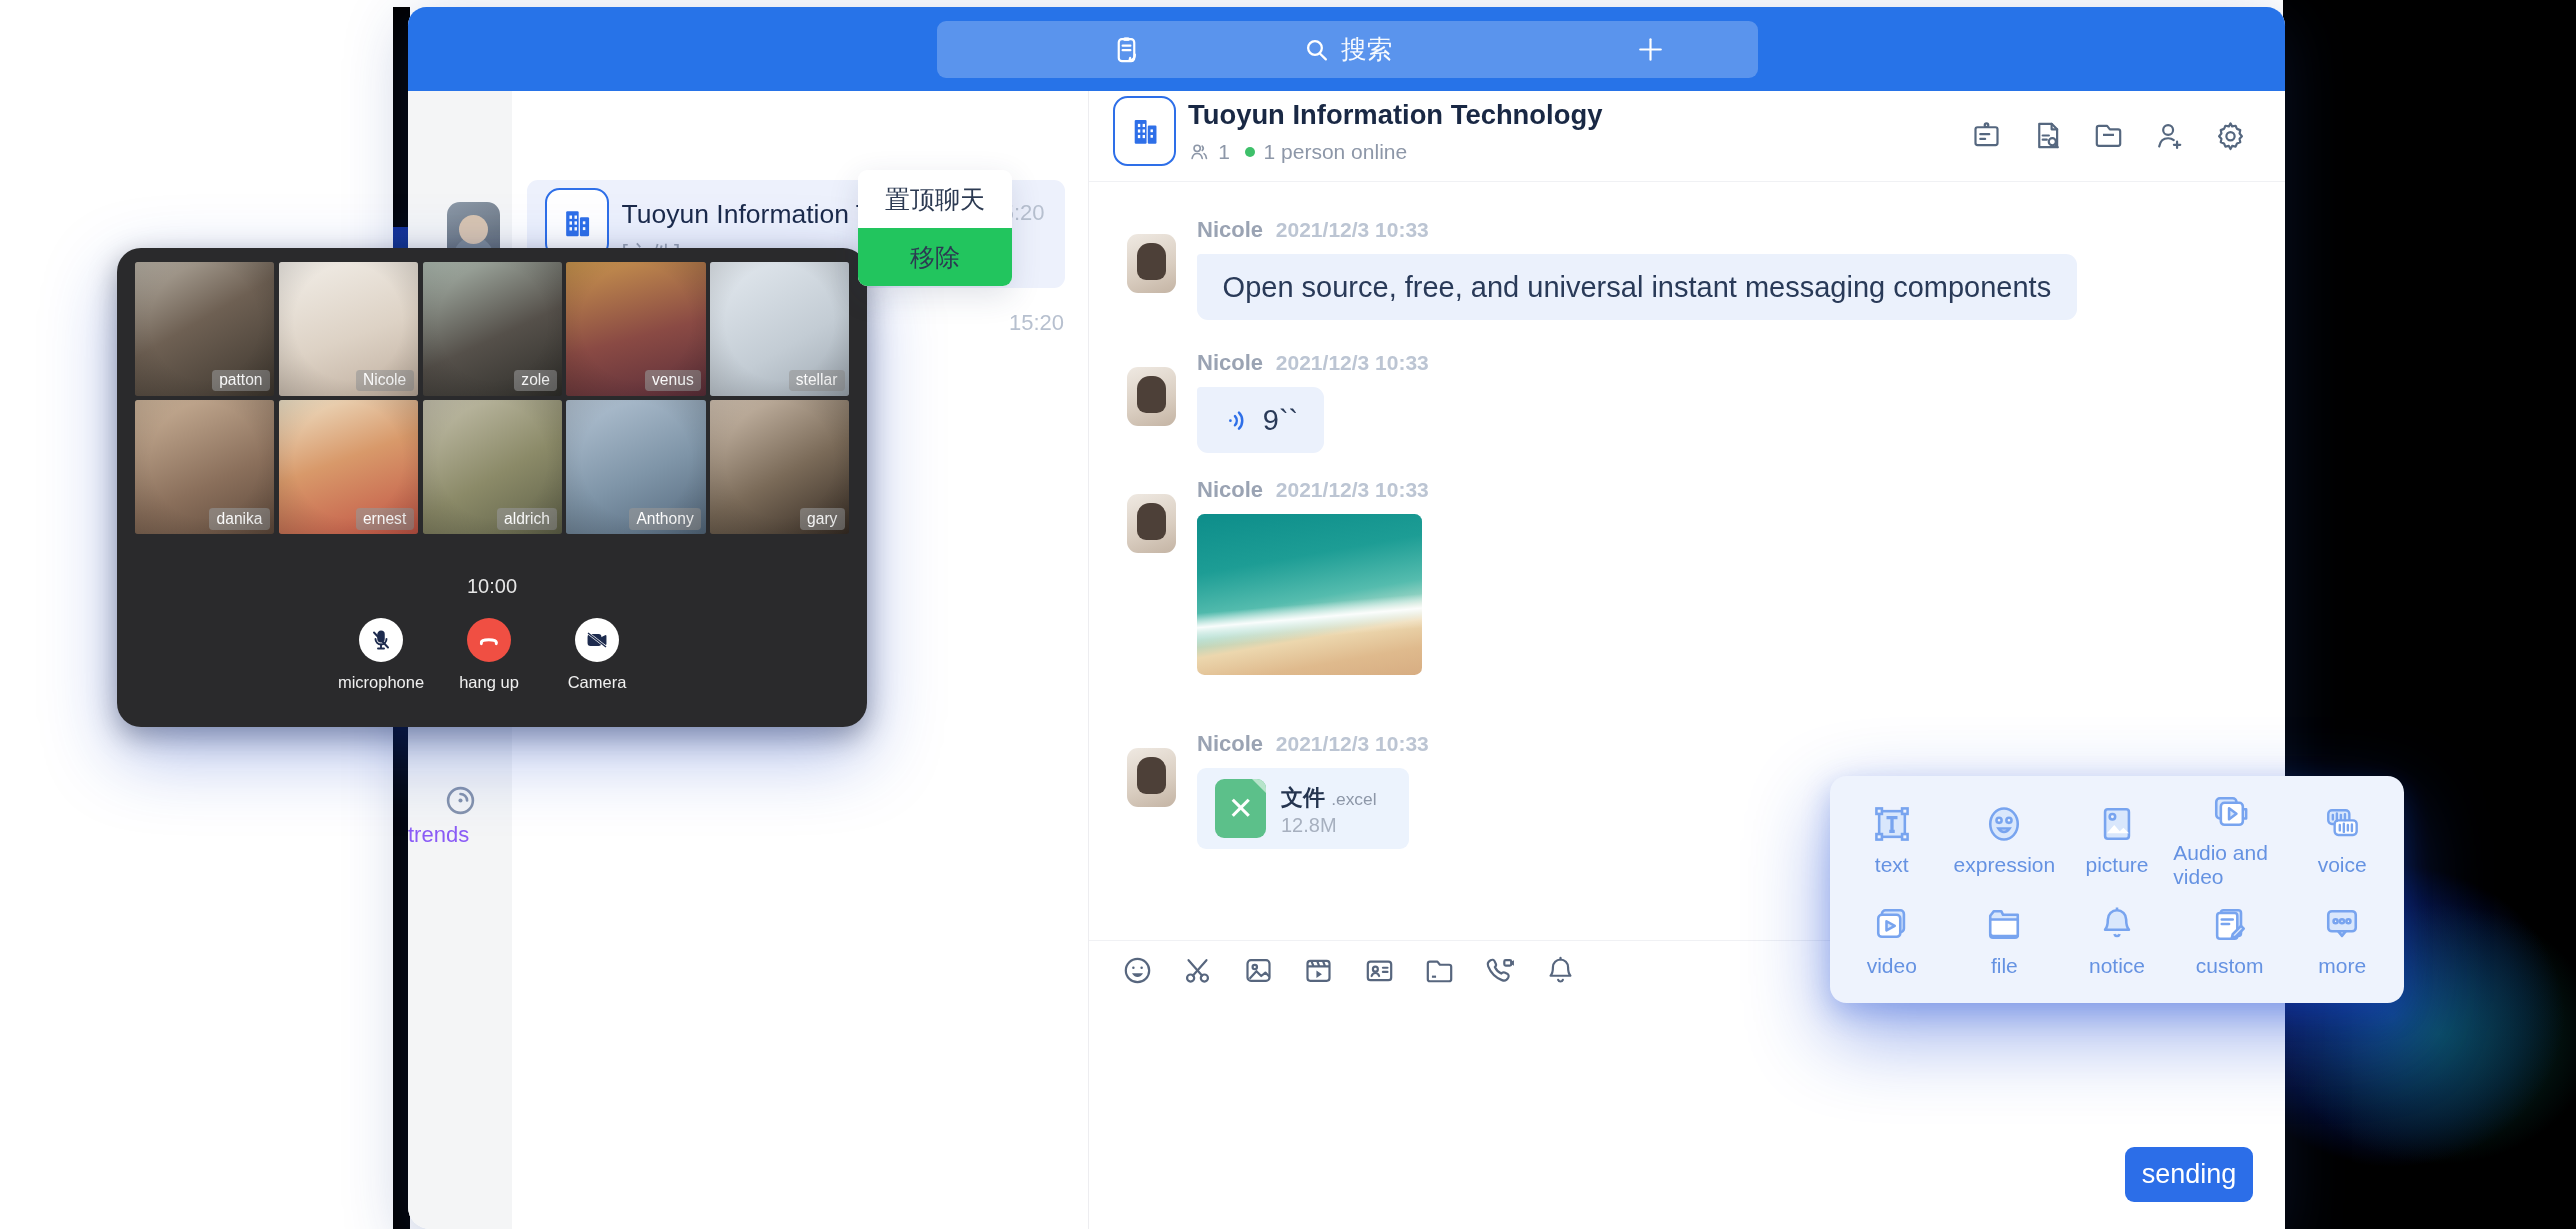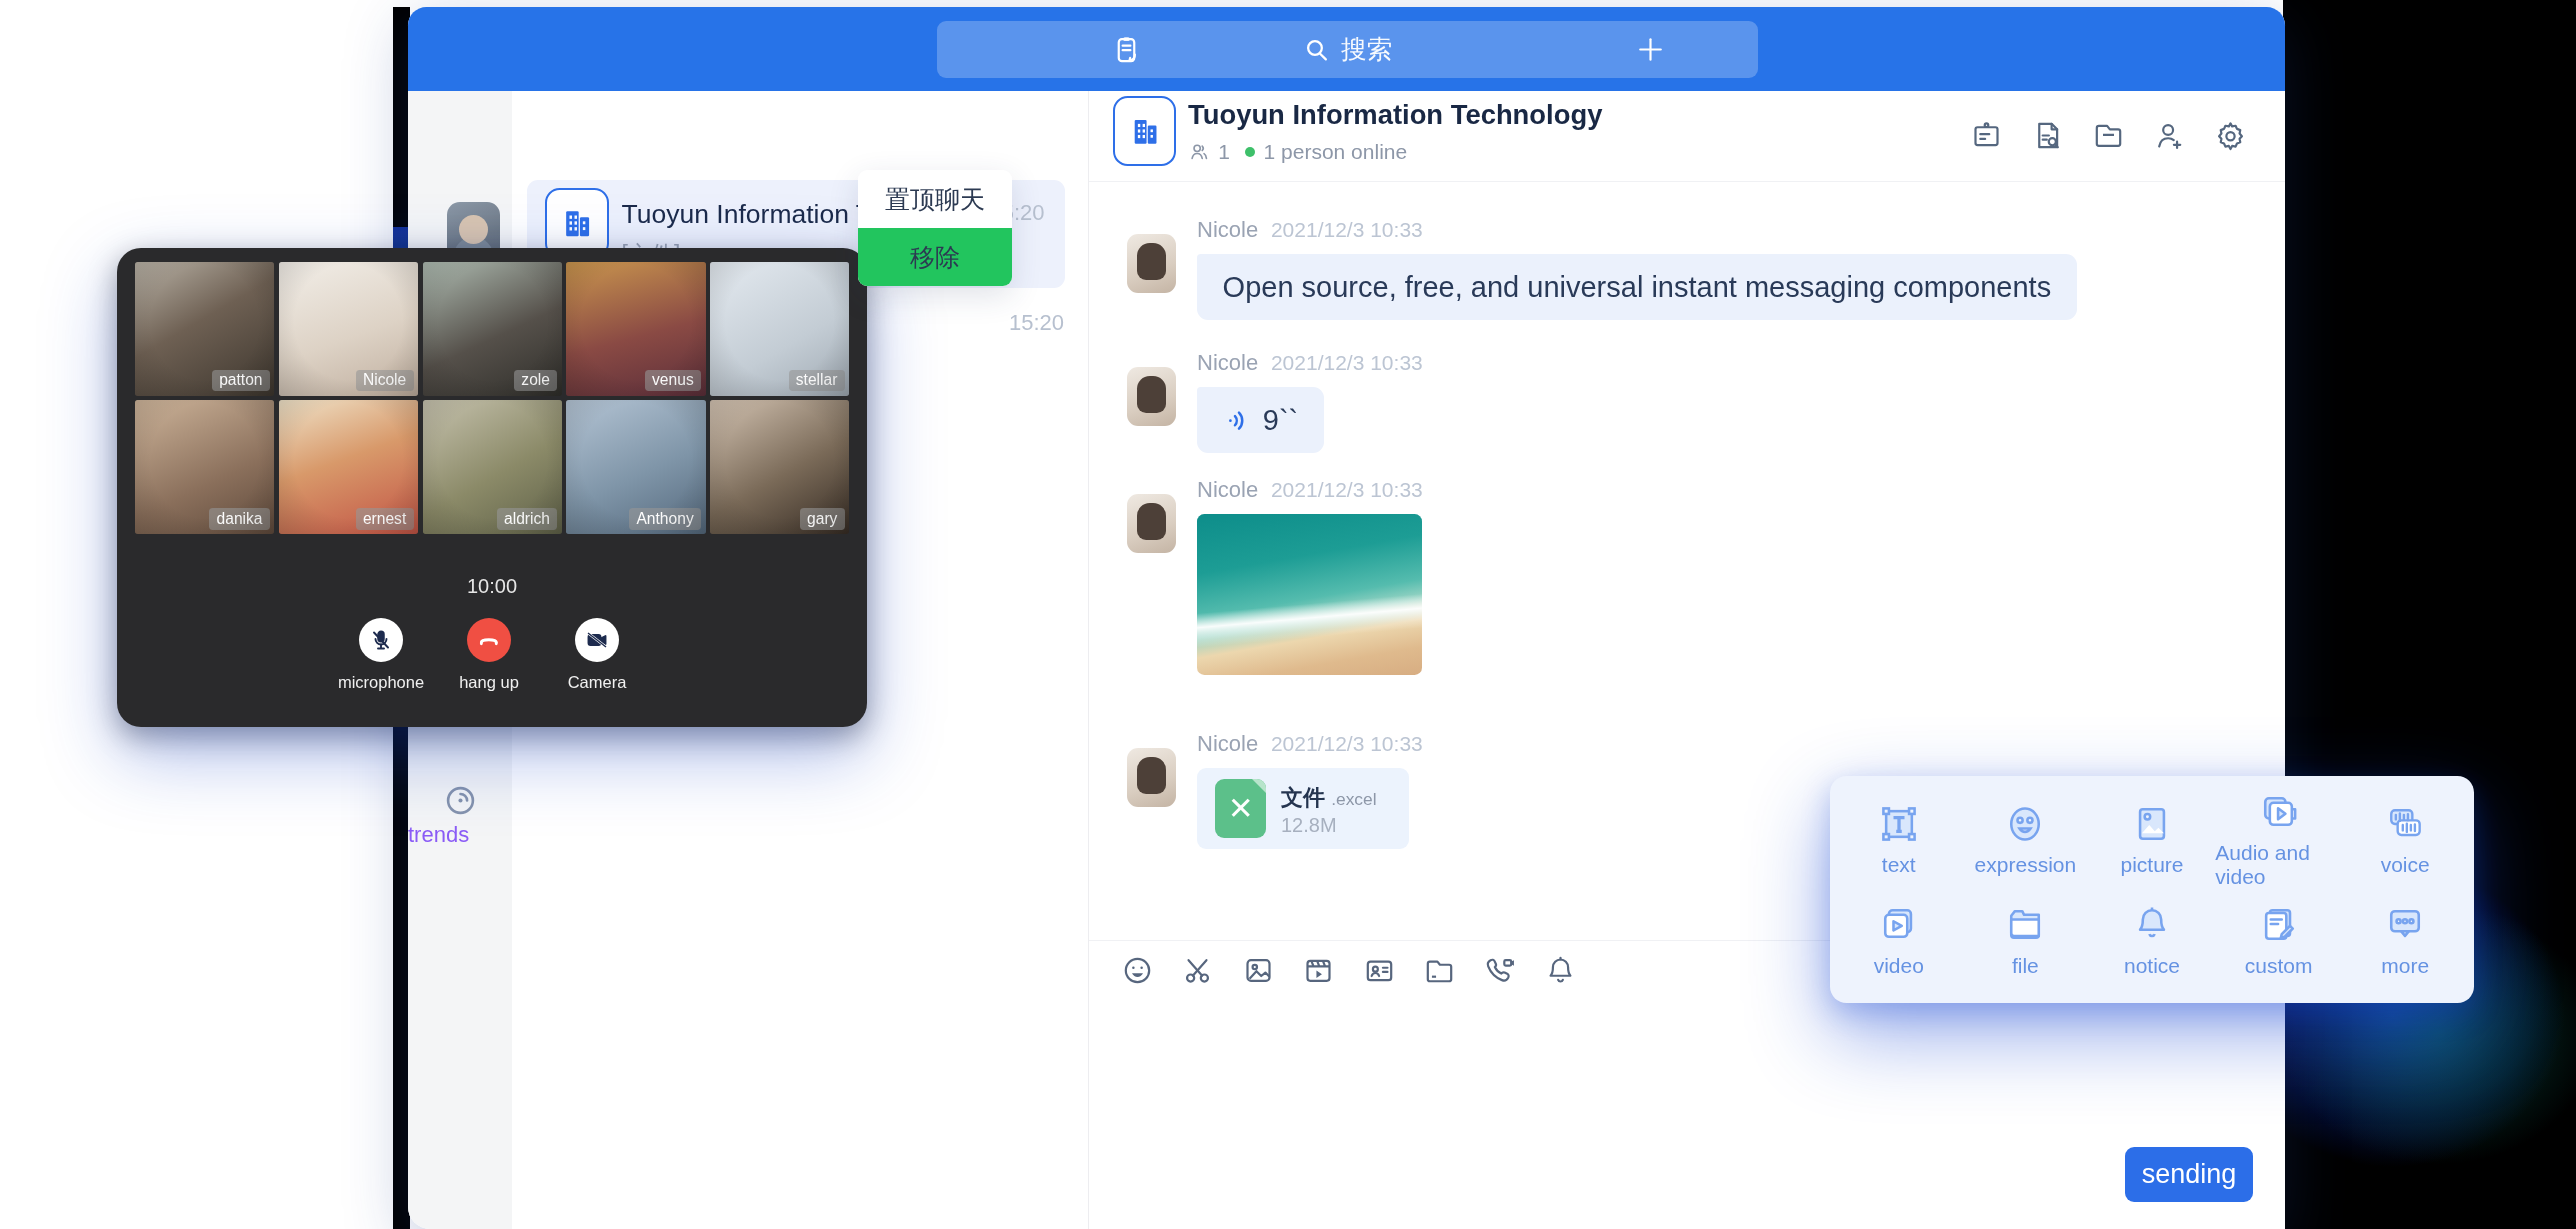--- a/index.html
+++ b/index.html
@@ -61,21 +61,21 @@
   .hd-dot{width:10px;height:10px;border-radius:50%;background:#3ec06a;margin-left:7.3px;}
   .hd-actions{position:absolute;right:38px;top:27.4px;display:flex;gap:28px;color:#55677f;}
   .hd-actions .hbtn{width:33px;height:33px;}
 
   .messages{flex:1;position:relative;}
   .msg{position:absolute;left:38px;}
   .msg .avatar{position:absolute;left:0;top:16.5px;width:49px;height:59px;border-radius:11px;
     background:linear-gradient(160deg,#efe9e2 0%,#d9cdc0 60%,#c4b4a4 100%);overflow:hidden;}
   .msg .avatar:after{content:"";position:absolute;left:10px;top:9.1px;width:29px;height:37px;border-radius:12.8px 12.8px 9.1px 9.1px;
     background:#4d4038;}
-  .msg .meta{position:absolute;left:70px;top:0;white-space:nowrap;font-size:22px;color:#9aa3b3;}
+  .msg .meta{position:absolute;left:70px;top:0;white-space:nowrap;font-size:22px;color:#9aa3b3;font-weight:bold;}
   .msg .meta .mtime{font-size:21px;color:#bcc5d3;margin-left:12.8px;}
   .bubble{position:absolute;left:70px;top:37px;background:#ebf1fc;border-radius:3.7px 11px 11px 11px;
     font-size:29px;color:#293a58;padding:16.5px 25.6px;white-space:nowrap;}
   .voice-bubble{display:flex;align-items:center;gap:12.8px;}
   .img-msg{position:absolute;left:70px;top:37px;width:225px;height:161px;border-radius:7.3px;overflow:hidden;
     background:
       linear-gradient(175deg, rgba(255,255,255,0) 55%, rgba(255,255,255,.95) 63%, rgba(255,255,255,.25) 70%, rgba(255,255,255,0) 74%),
       linear-gradient(170deg,#0d8d8a 0%,#1d9d95 30%,#55bcae 52%,#9ed6c6 62%,#ecd7ae 72%,#dfba8d 86%,#d7ad82 100%);}
   .file-card{position:absolute;left:70px;top:37px;width:212px;height:81px;background:#ecf3fd;border-radius:9.1px;}
   .xls{position:absolute;left:18.3px;top:11px;width:51px;height:59px;border-radius:9.1px;background:#5cc08a;
@@ -120,21 +120,21 @@
   .tile:after{content:"";position:absolute;inset:0;background:radial-gradient(ellipse at 50% 45%,rgba(0,0,0,0) 55%,rgba(0,0,0,.18));}
   .call-timer{position:absolute;left:0;right:0;top:327px;text-align:center;color:#e6e6e6;font-size:20px;}
   .call-ctl{position:absolute;top:370px;width:110px;text-align:center;} 
   .ctl-btn{width:44px;height:44px;border-radius:50%;border:none;margin:0 auto;display:flex;align-items:center;justify-content:center;}
   .ctl-white{background:#fff;color:#1d2b4e;}
   .ctl-red{background:#f04f43;color:#fff;}
   .ctl-label{margin-top:11px;color:#f0f0f0;font-size:16.5px;}
   .pos-mic{left:209px;}  .pos-hang{left:317px;}  .pos-cam{left:425px;}
 
   
-  .popup{position:absolute;left:1830px;top:776px;width:644px;height:227px;background:#eef3fd;border-radius:16.5px;z-index:50;
+  .popup{position:absolute;left:1830px;top:776px;width:574px;height:227px;background:#eef3fd;border-radius:16.5px;z-index:50;
     box-shadow:0 31px 82px rgba(25,70,210,.45), 0 9.1px 27.4px rgba(25,70,210,.25);
     display:grid;grid-template-columns:repeat(5,1fr);grid-template-rows:1fr 1fr;padding:12.8px 5.5px;box-sizing:border-box;}
   .p-item{display:flex;flex-direction:column;align-items:center;justify-content:center;gap:7.3px;color:#6592e2;font-size:21px;}
   .p-item .picon{width:44px;height:44px;color:#78a4ef;}
 </style>
 </head>
 <body>
 
 <div class="stage">
 

